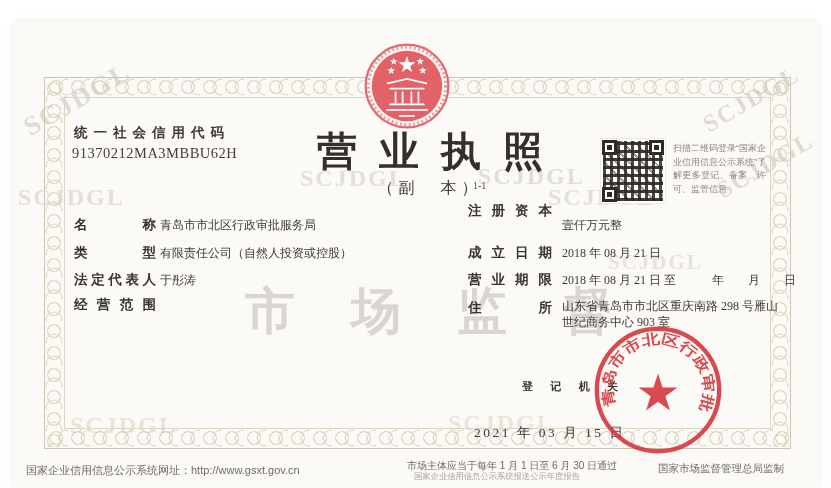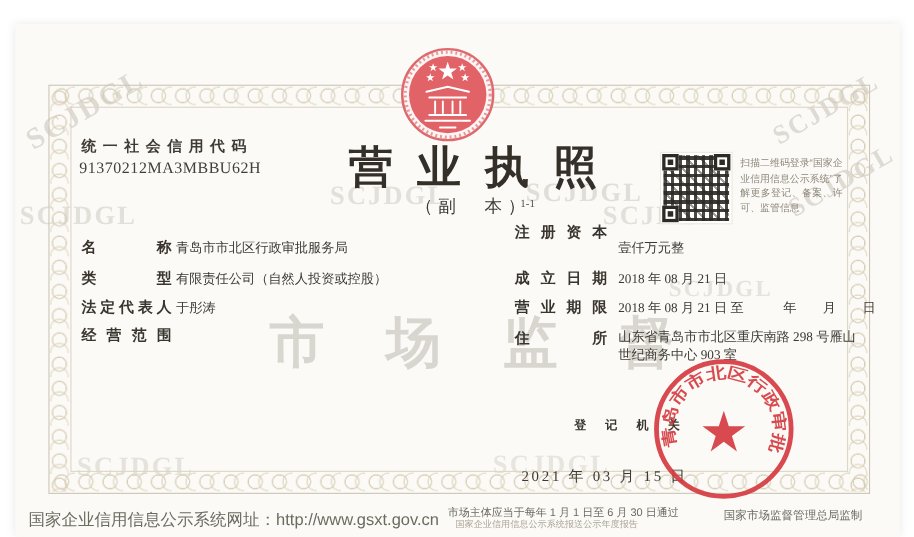--- a/index.html
+++ b/index.html
@@ -72,21 +72,21 @@
 
   .authority { position:absolute; left:522px; top:379px; width:96px; font-size:11px;
                font-weight:bold; color:#39342d; text-align:justify; text-align-last:justify; }
   .issue-date { position:absolute; left:474px; top:424px; font-size:13.5px; letter-spacing:2.5px;
                 color:#3e3933; font-family:"Liberation Serif", serif; }
 
   .seal { position:absolute; left:590px; top:322px; width:136px; height:136px; opacity:.9; }
   .emblem { position:absolute; left:362px; top:42px; width:90px; height:88px; }
 
   
-  .ft { position:absolute; font-size:15px; color:#6e6a60; white-space:nowrap; }
+  .ft { position:absolute; font-size:11px; color:#6e6a60; white-space:nowrap; }
   .ft-l { left:26px; top:463px; }
   .ft-m1 { left:407px; top:459px; font-size:10px; }
   .ft-m2 { left:414px; top:471px; font-size:8.3px; color:#aba497; }
   .ft-r { left:658px; top:462px; font-size:10.5px; }
 </style>
 </head>
 <body>
 
 <div id="stage">
   <div class="paper"></div>

